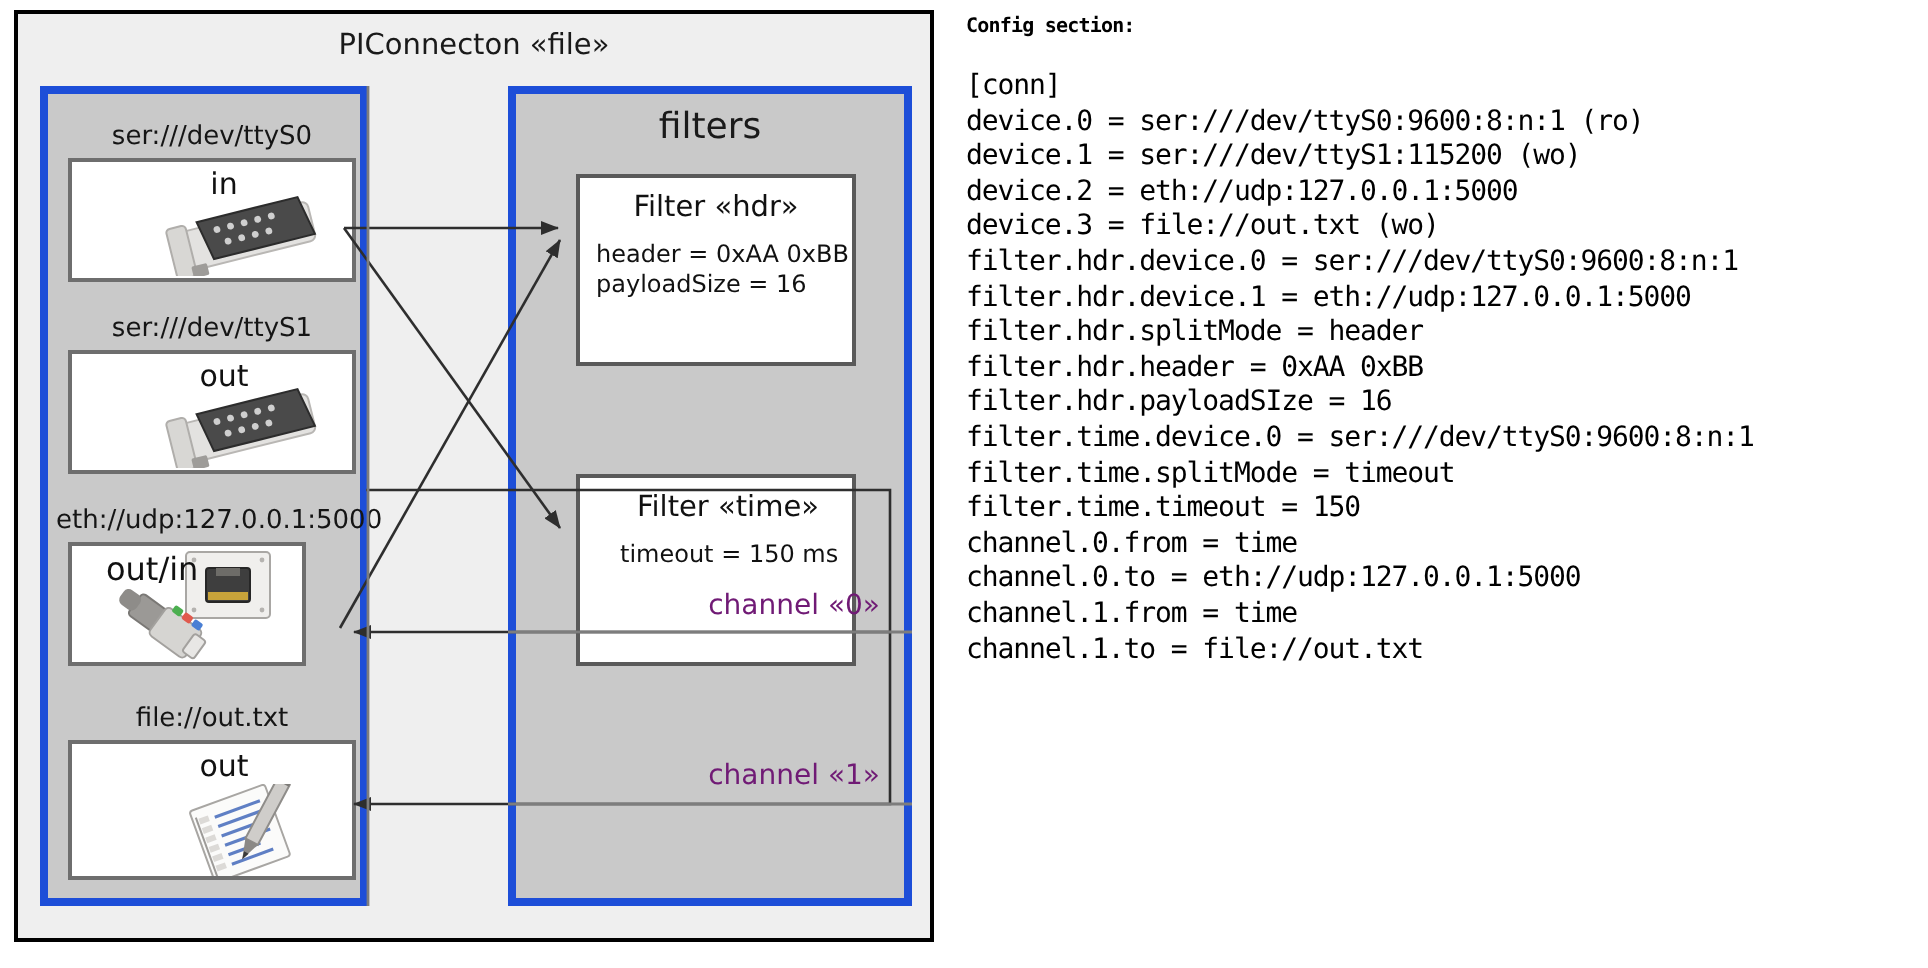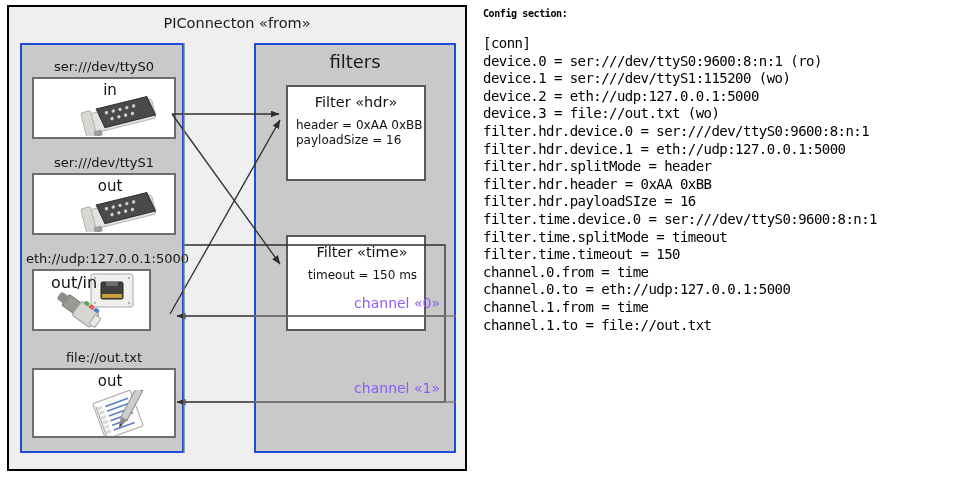--- a/index.html
+++ b/index.html
@@ -34,21 +34,21 @@
     width: 100%;
     text-align: center;
     font-size: 14.5px;
     color: #1a1a1a;
   }
 
   
   .panel {
     position: absolute;
     background: #c9c9c9;
-    border: 2px solid #1d4ed8;
+    border: 4px solid #1d4ed8;
     box-sizing: border-box;
     text-decoration: underline;
   }
   #devices-panel {
     left: 11px;
     top: 36px;
     width: 164px;
     height: 410px;
   }
   #filters-panel {
@@ -133,21 +133,21 @@
     color: #111;
     margin-left: 8px;
     line-height: 15px;
     white-space: nowrap;
   }
 
   
   .channel-label {
     position: absolute;
     font-size: 14px;
-    color: #8b5cf6;
+    color: #701a75;
     text-align: right;
     white-space: nowrap;
   }
   #channel-0-label { left: 245px; width: 186px; top: 288px; }
   #channel-1-label { left: 245px; width: 186px; top: 373px; }
 
   
   #connectors {
     position: absolute;
     left: 0;
@@ -181,21 +181,21 @@
     letter-spacing: -0.55px;
     white-space: pre;
   }
   .cfg-line { white-space: pre; }
 </style>
 </head>
 <body>
 
 <div id="diagram-frame">
 
-  <div id="diagram-title">PIConnecton «from»</div>
+  <div id="diagram-title">PIConnecton «file»</div>
 
   <div class="panel" id="devices-panel">
 
     <div class="device-group" style="top:14px;">
       <div class="device-label">ser:///dev/ttyS0</div>
       <div class="device-box">
         <div class="device-dir dir-center">in</div>
         <div class="icon-wrap">
           <svg viewBox="0 0 92 46" width="92" height="46">
             <g transform="rotate(-14 46 23)">

